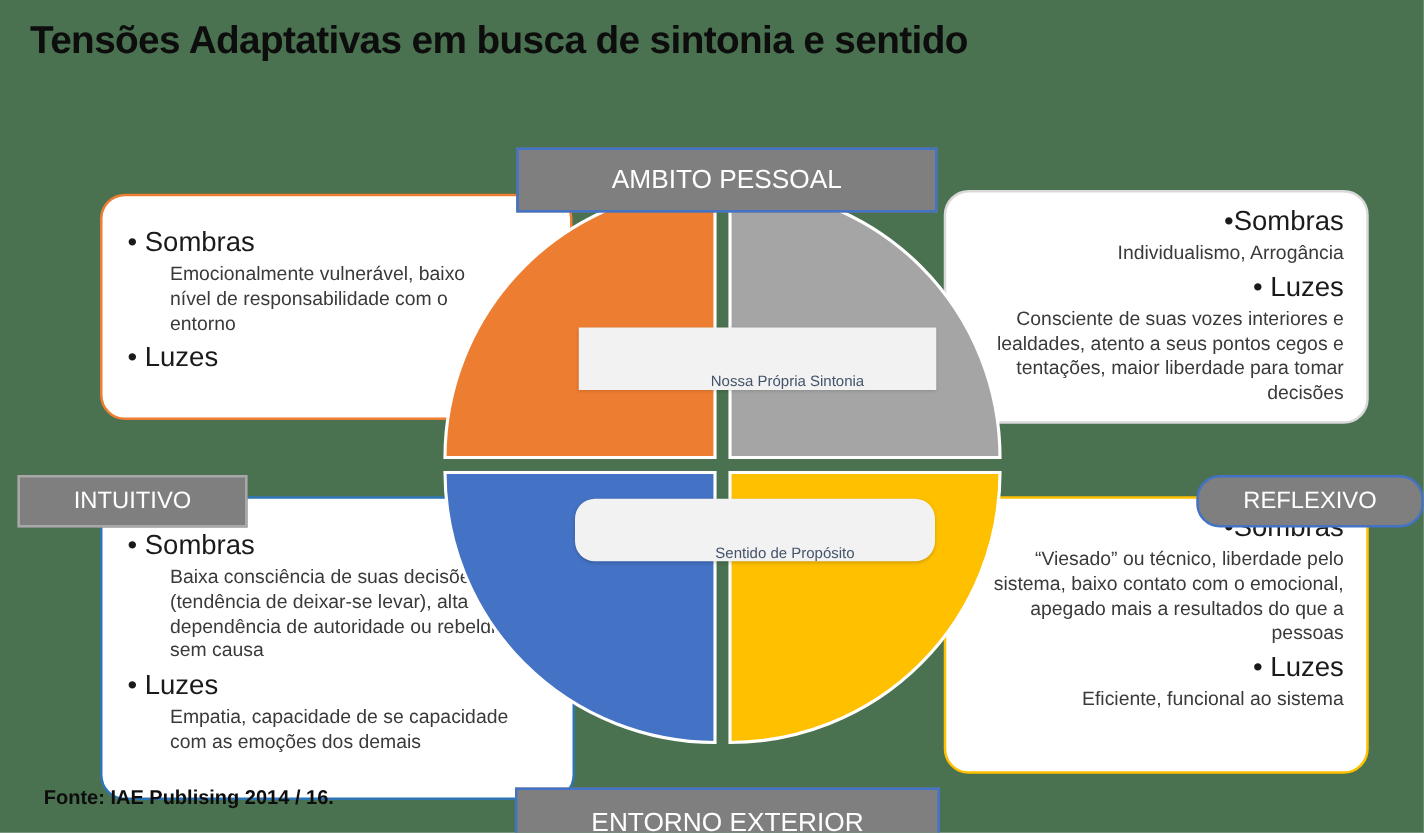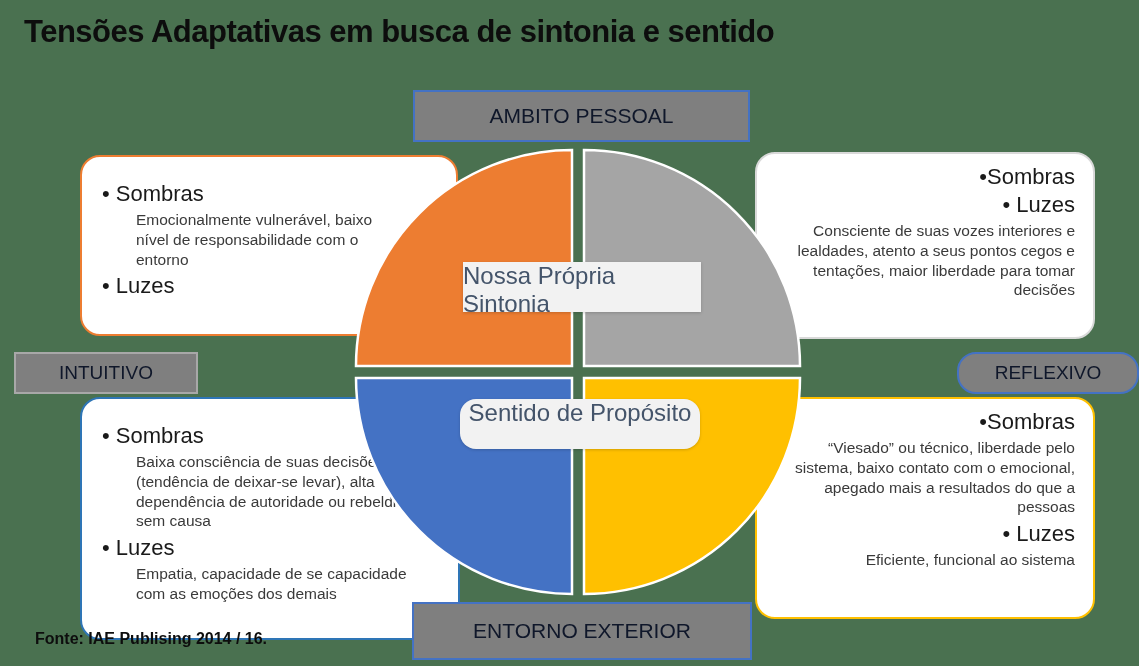--- a/index.html
+++ b/index.html
@@ -7,21 +7,21 @@
     position:relative; width:1139px; height:666px; overflow:hidden;
     font-family:"Liberation Sans", sans-serif; background:#4A7150;
   }
   .title{
     position:absolute; left:24px; top:14px; z-index:6;
     font-size:31px; font-weight:800; letter-spacing:-0.5px; color:#0d0d0d;
   }
   .axis-box{
     position:absolute; z-index:5; background:#7F7F7F;
     display:flex; align-items:center; justify-content:center;
-    color:#0f172a; border:2px solid #4472C4;
+    color:#ffffff; border:2px solid #4472C4;margin-top:28px;
   }
   #axis-top{ left:413px; top:90px;  width:333px; height:48px; font-size:21px; }
   #axis-left{ left:14px;  top:352px; width:180px; height:38px; font-size:19px; }
   #axis-right{ left:957px; top:352px; width:178px; height:38px; font-size:19px; }
   #axis-bottom{ left:412px; top:602px; width:336px; height:54px; font-size:21px; }
 
   .corner-box{
     position:absolute; z-index:1; background:#ffffff;
     border:2.5px solid; border-radius:20px; box-sizing:border-box;
     color:#262626;
@@ -41,22 +41,22 @@
     font-size:15.5px; line-height:1.28; color:#3a3a3a; margin:3px 0 4px 34px;
   }
   #box-tl .bullet-desc{ max-width:268px; }
   #box-bl .bullet-desc{ max-width:300px; }
   .align-right .bullet-desc{ margin:3px 0 4px 0; }
 
   #pie{ position:absolute; left:0; top:0; z-index:2; }
 
   .center-label{
     position:absolute; z-index:3; background:#F2F2F2; color:#44546A;
-    display:flex; align-items:flex-start; justify-content:center;
-    font-size:24px; box-shadow:0 1px 3px rgba(0,0,0,0.18);
+    display:flex; align-items:flex-end; justify-content:center;
+    font-size:12px; box-shadow:0 1px 3px rgba(0,0,0,0.18);padding-left:48px;
   }
   #label-upper{ left:463px; top:262px; width:238px; height:50px; }
   #label-lower{ left:460px; top:399px; width:240px; height:50px; }
 
   .footer{
     position:absolute; left:35px; top:630px; z-index:6;
     font-size:16px; font-weight:700; color:#0d0d0d;
   }
 </style>
 </head>
@@ -70,20 +70,21 @@
     <div class="box-inner">
       <span class="bullet-head">• Sombras</span>
       <div class="bullet-desc">Emocionalmente vulnerável, baixo nível de responsabilidade com o entorno</div>
       <span class="bullet-head">• Luzes</span>
     </div>
   </div>
 
   <div class="corner-box align-right" id="box-tr" style="border-color: rgb(217, 217, 217);">
     <div class="box-inner">
       <span class="bullet-head">•Sombras</span>
+      <div class="bullet-desc">Individualismo, Arrogância</div>
       <span class="bullet-head">• Luzes</span>
       <div class="bullet-desc">Consciente de suas vozes interiores e lealdades, atento a seus pontos cegos e tentações, maior liberdade para tomar decisões</div>
     </div>
   </div>
 
   <div class="corner-box" id="box-bl" style="border-color: rgb(46, 117, 182);">
     <div class="box-inner">
       <span class="bullet-head">• Sombras</span>
       <div class="bullet-desc">Baixa consciência de suas decisões (tendência de deixar-se levar), alta dependência de autoridade ou rebeldias sem causa</div>
       <span class="bullet-head">• Luzes</span>

